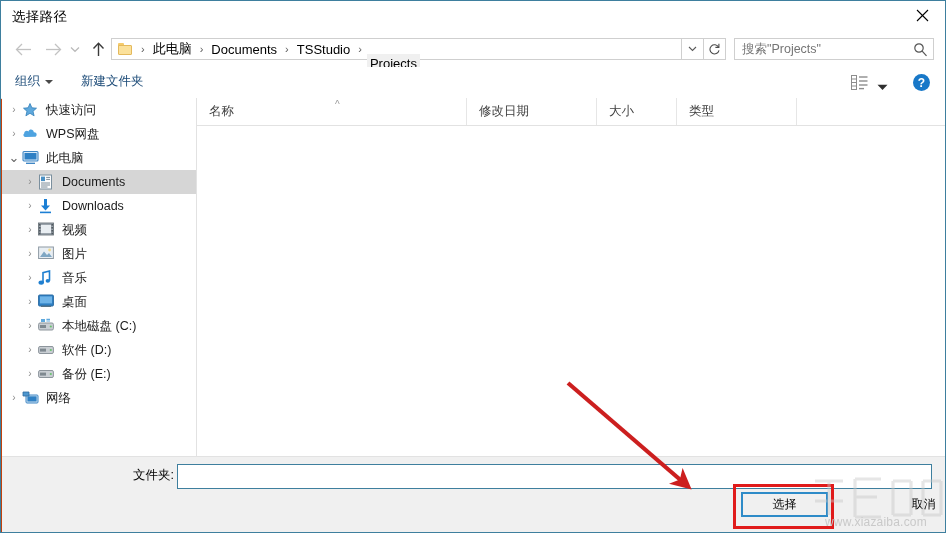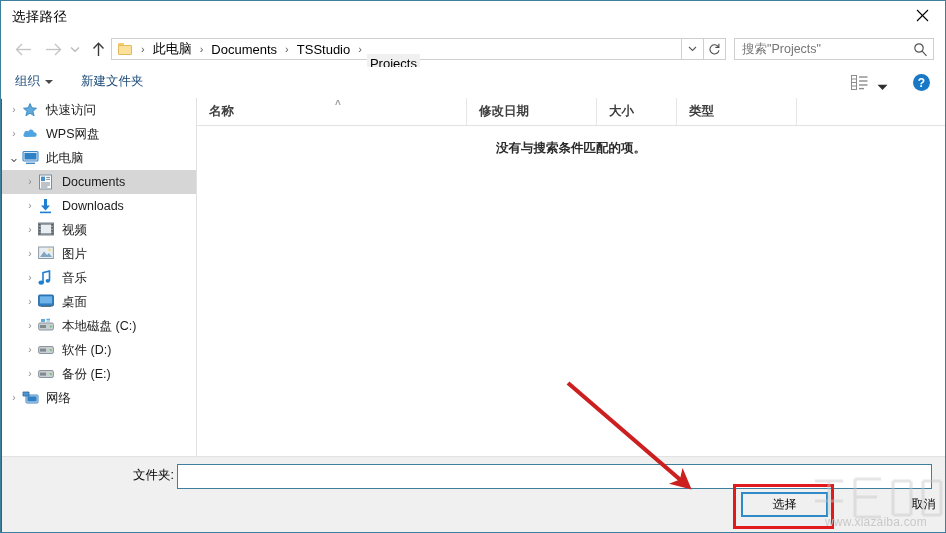--- a/index.html
+++ b/index.html
@@ -16,21 +16,21 @@
     color: #000000;
     -webkit-font-smoothing: antialiased;
   }
   .window {
     position: absolute;
     left: 0; top: 0;
     width: 946px;
     height: 533px;
     box-sizing: border-box;
     border: 1px solid #3e7f9e;
-    background: #0f766e;
+    background: #c2410c;
     overflow: hidden;
   }
 
   
   .titlebar {
     position: absolute;
     left: 0; top: 0;
     width: 944px;
     height: 30px;
     background: #ffffff;
@@ -258,21 +258,20 @@
   .tree-label { flex: none; }
 
   
   .list-pane {
     position: absolute;
     left: 196px; top: 97px;
     width: 748px;
     height: 358px;
     background: #ffffff;
     overflow: hidden;
-    font-weight: bold;
   }
   .col-header {
     position: relative;
     height: 27px;
     border-bottom: 1px solid #e2e2e2;
     display: flex;
   }
   .col {
     position: relative;
     box-sizing: border-box;
@@ -641,21 +640,20 @@
       <div class="col" style="width:130px">
         <span>修改日期</span>
       </div>
       <div class="col" style="width:80px">
         <span>大小</span>
       </div>
       <div class="col" style="width:120px">
         <span>类型</span>
       </div>
     </div>
-    <div class="empty-msg">没有与搜索条件匹配的项。</div>
   </div>
 
   <div class="bottom-bar">
     <div class="folder-label">文件夹:</div>
     <div class="folder-input">
       <input type="text" value="" style="">
     </div>
   </div>
 
   <div class="btn btn-select">选择</div>

